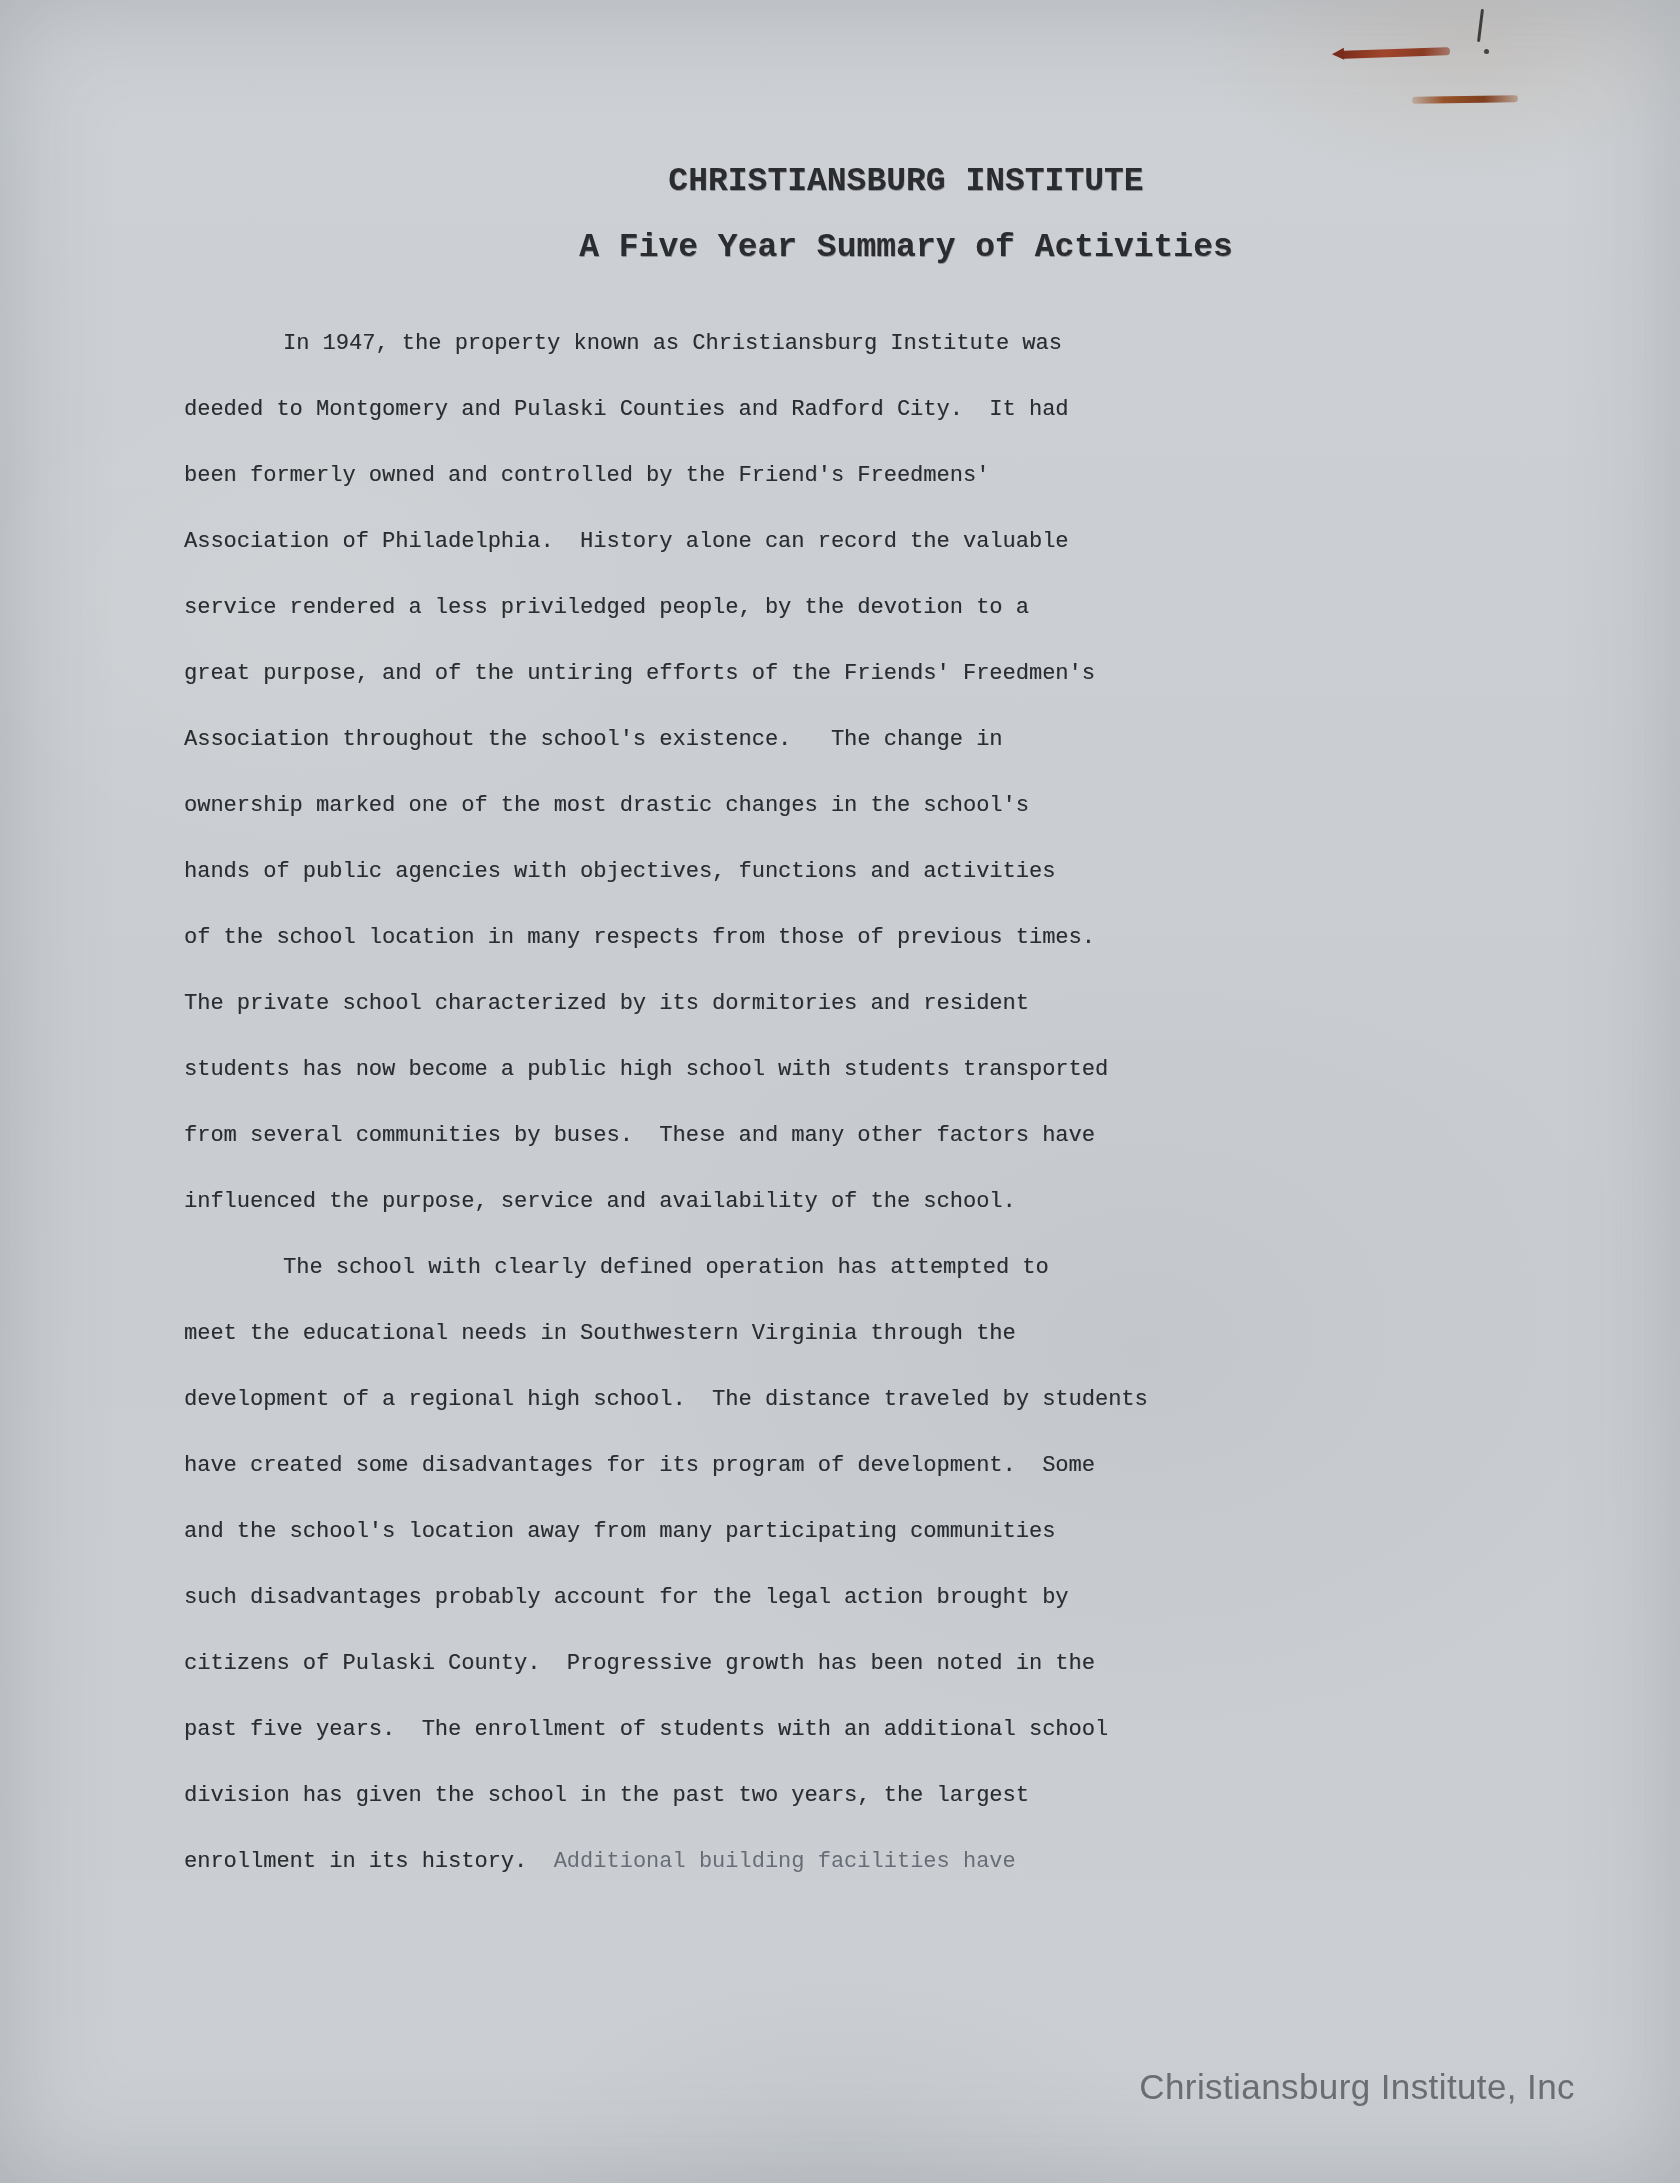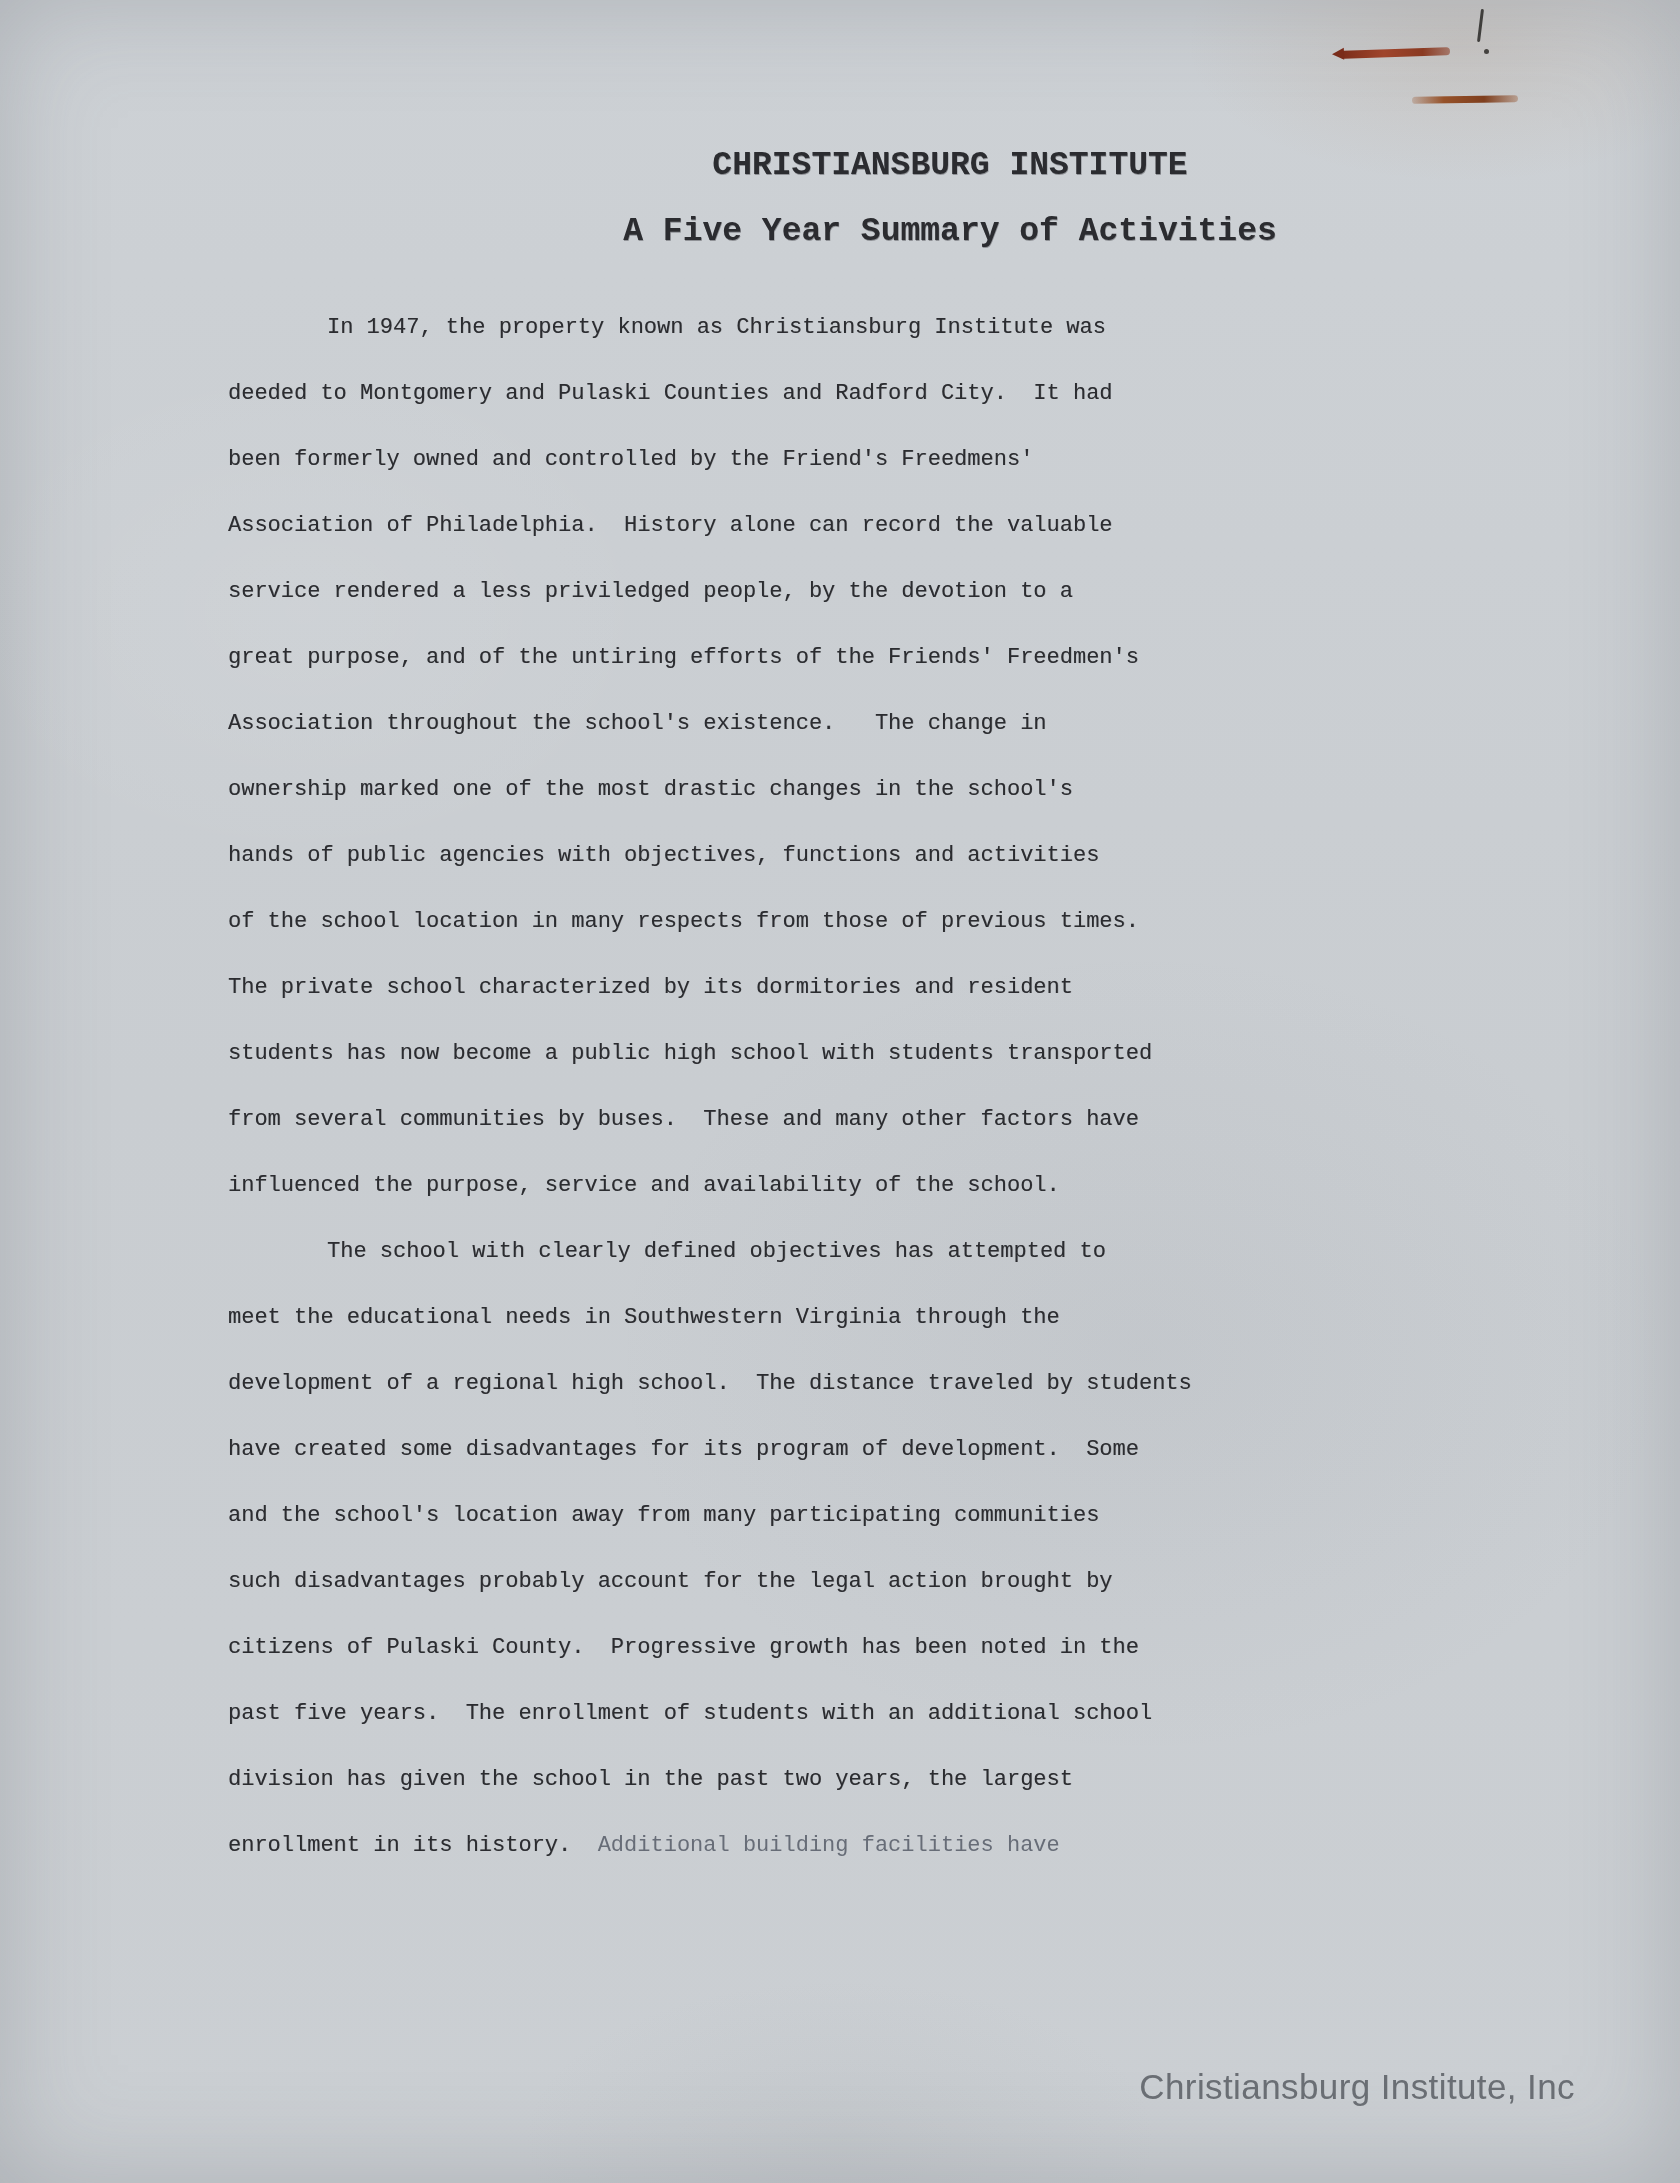--- a/index.html
+++ b/index.html
@@ -16,23 +16,22 @@
       radial-gradient(ellipse 760px 578px at 68% 62%, rgba(120,125,135,0.08), rgba(120,125,135,0) 70%),
       radial-gradient(ellipse 456px 228px at 50% 98%, rgba(140,145,150,0.10), rgba(140,145,150,0) 70%),
       linear-gradient(180deg, #cdd1d5 0%, #c9cdd1 50%, #cbcfd3 100%);
     box-shadow: inset 0 0 106px rgba(90,95,100,0.28);
     font-family: "Liberation Mono", "DejaVu Sans Mono", monospace;
     color: #2b2c30;
   }
   .content {
     position: absolute;
     left: 184px;
-    top: 133px;
+    top: 149px;
     width: 1444px;
-    margin-left: 44px;
   }
   .heading {
     text-align: center;
     font-weight: bold;
     font-size: 33px;
     line-height: 66px;
     white-space: pre;
     text-shadow: 0.5px 0.5px 0.6px rgba(30,30,35,0.35);
   }
   .spacer { height: 30px; }
@@ -130,21 +129,21 @@
       <div class="line">ownership marked one of the most drastic changes in the school's</div>
       <div class="line">hands of public agencies with objectives, functions and activities</div>
       <div class="line">of the school location in many respects from those of previous times.</div>
       <div class="line">The private school characterized by its dormitories and resident</div>
       <div class="line">students has now become a public high school with students transported</div>
       <div class="line">from several communities by buses.  These and many other factors have</div>
       <div class="line">influenced the purpose, service and availability of the school.</div>
     </div>
 
     <div class="paragraph">
-      <div class="line indent">The school with clearly defined objectives has attempted to</div>
+      <div class="line indent">The school with clearly defined operation has attempted to</div>
       <div class="line">meet the educational needs in Southwestern Virginia through the</div>
       <div class="line">development of a regional high school.  The distance traveled by students</div>
       <div class="line">have created some disadvantages for its program of development.  Some</div>
       <div class="line">and the school's location away from many participating communities</div>
       <div class="line">such disadvantages probably account for the legal action brought by</div>
       <div class="line">citizens of Pulaski County.  Progressive growth has been noted in the</div>
       <div class="line">past five years.  The enrollment of students with an additional school</div>
       <div class="line">division has given the school in the past two years, the largest</div>
       <div class="line"><span>enrollment in its history.  </span><span class="faint">Additional building facilities have</span></div>
     </div>

